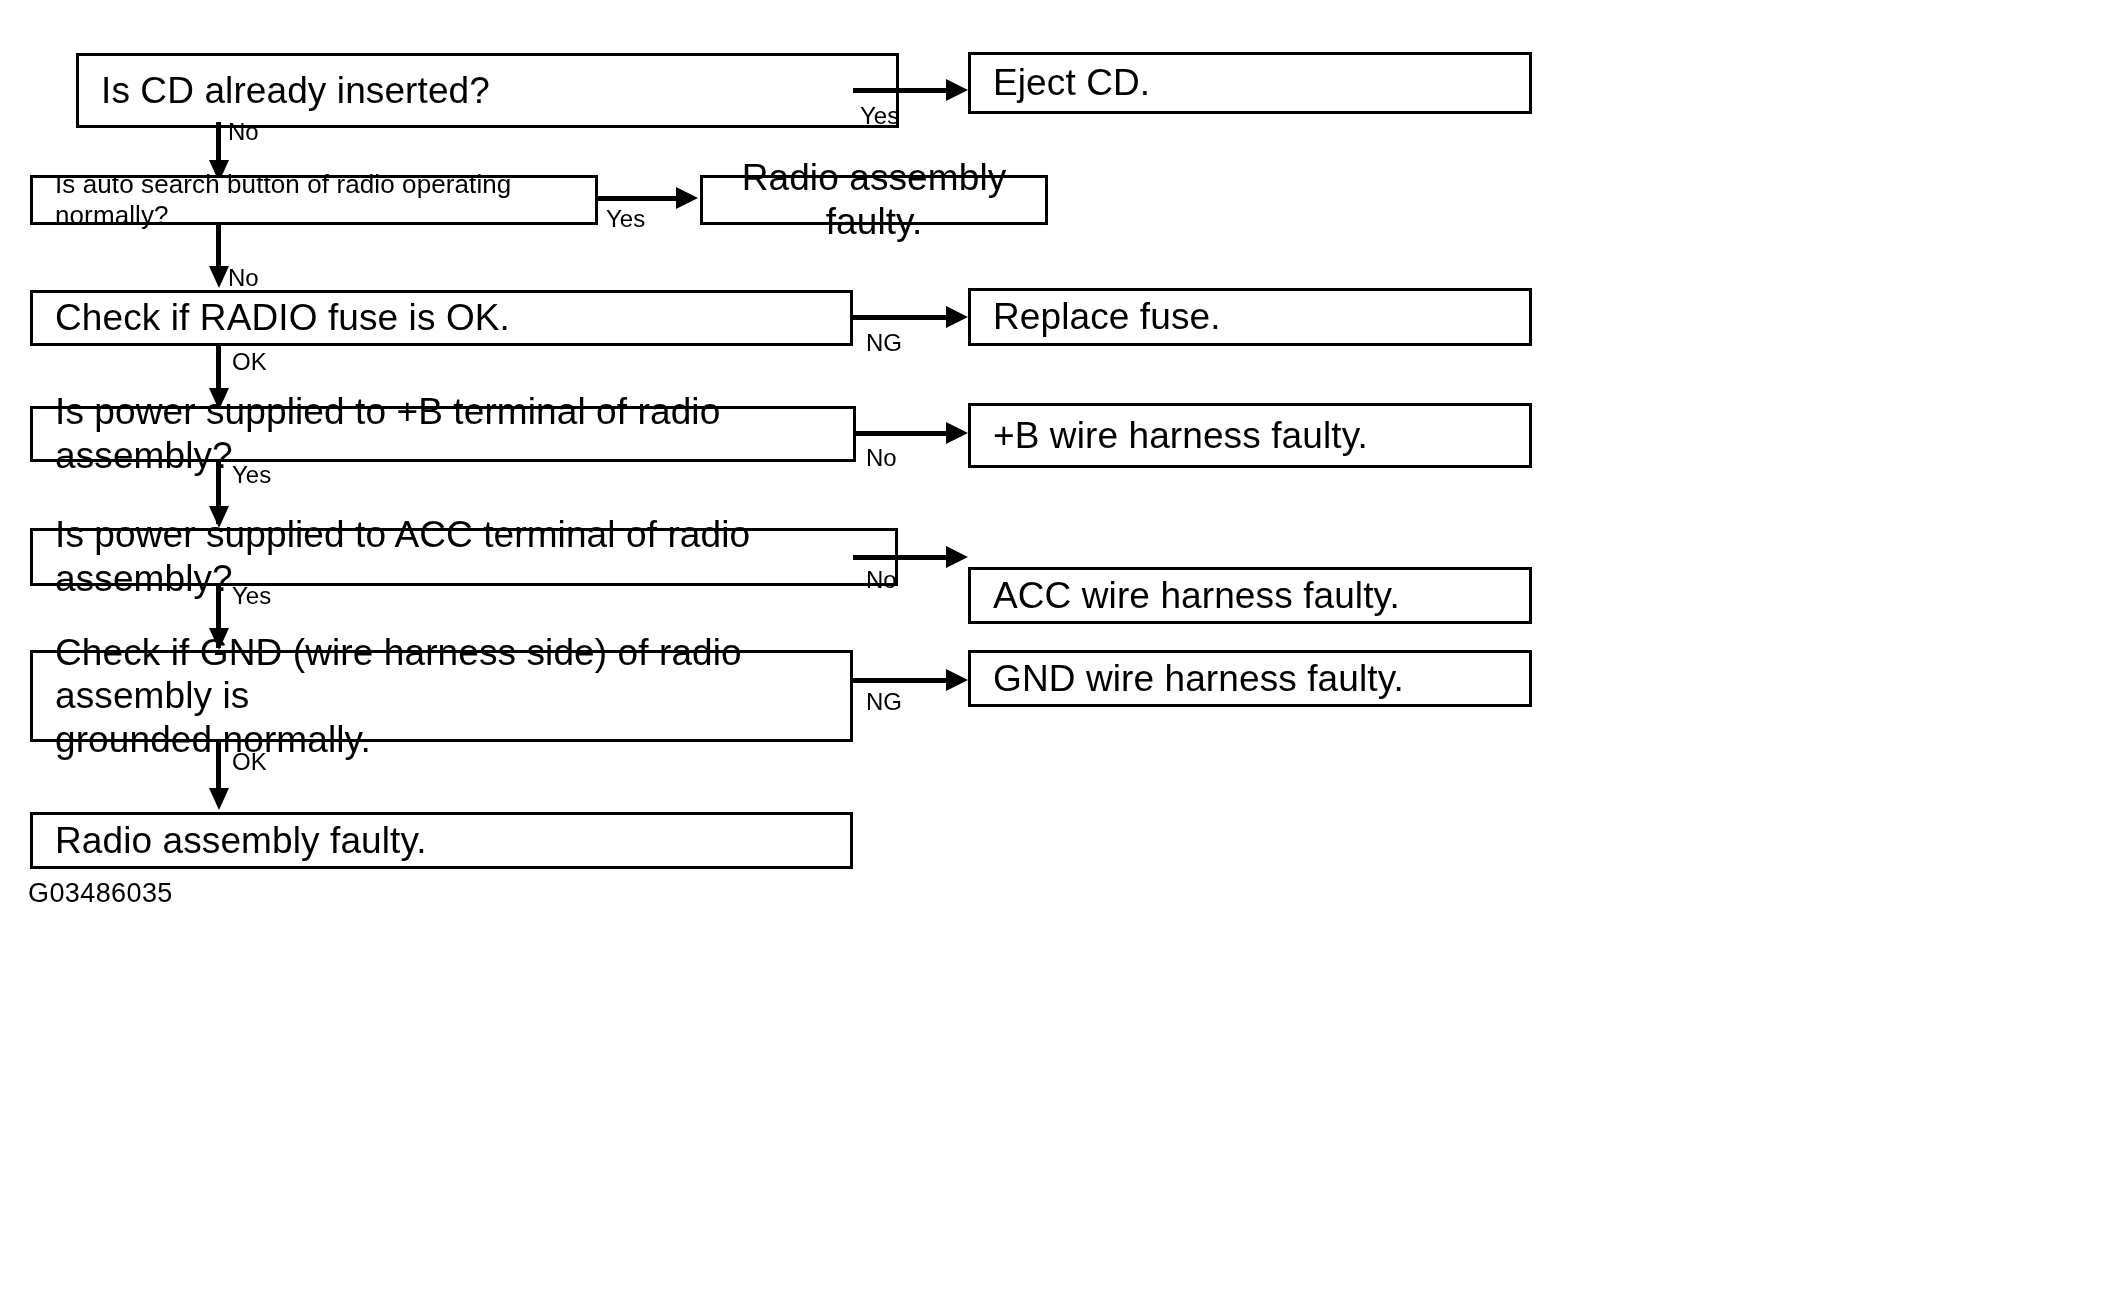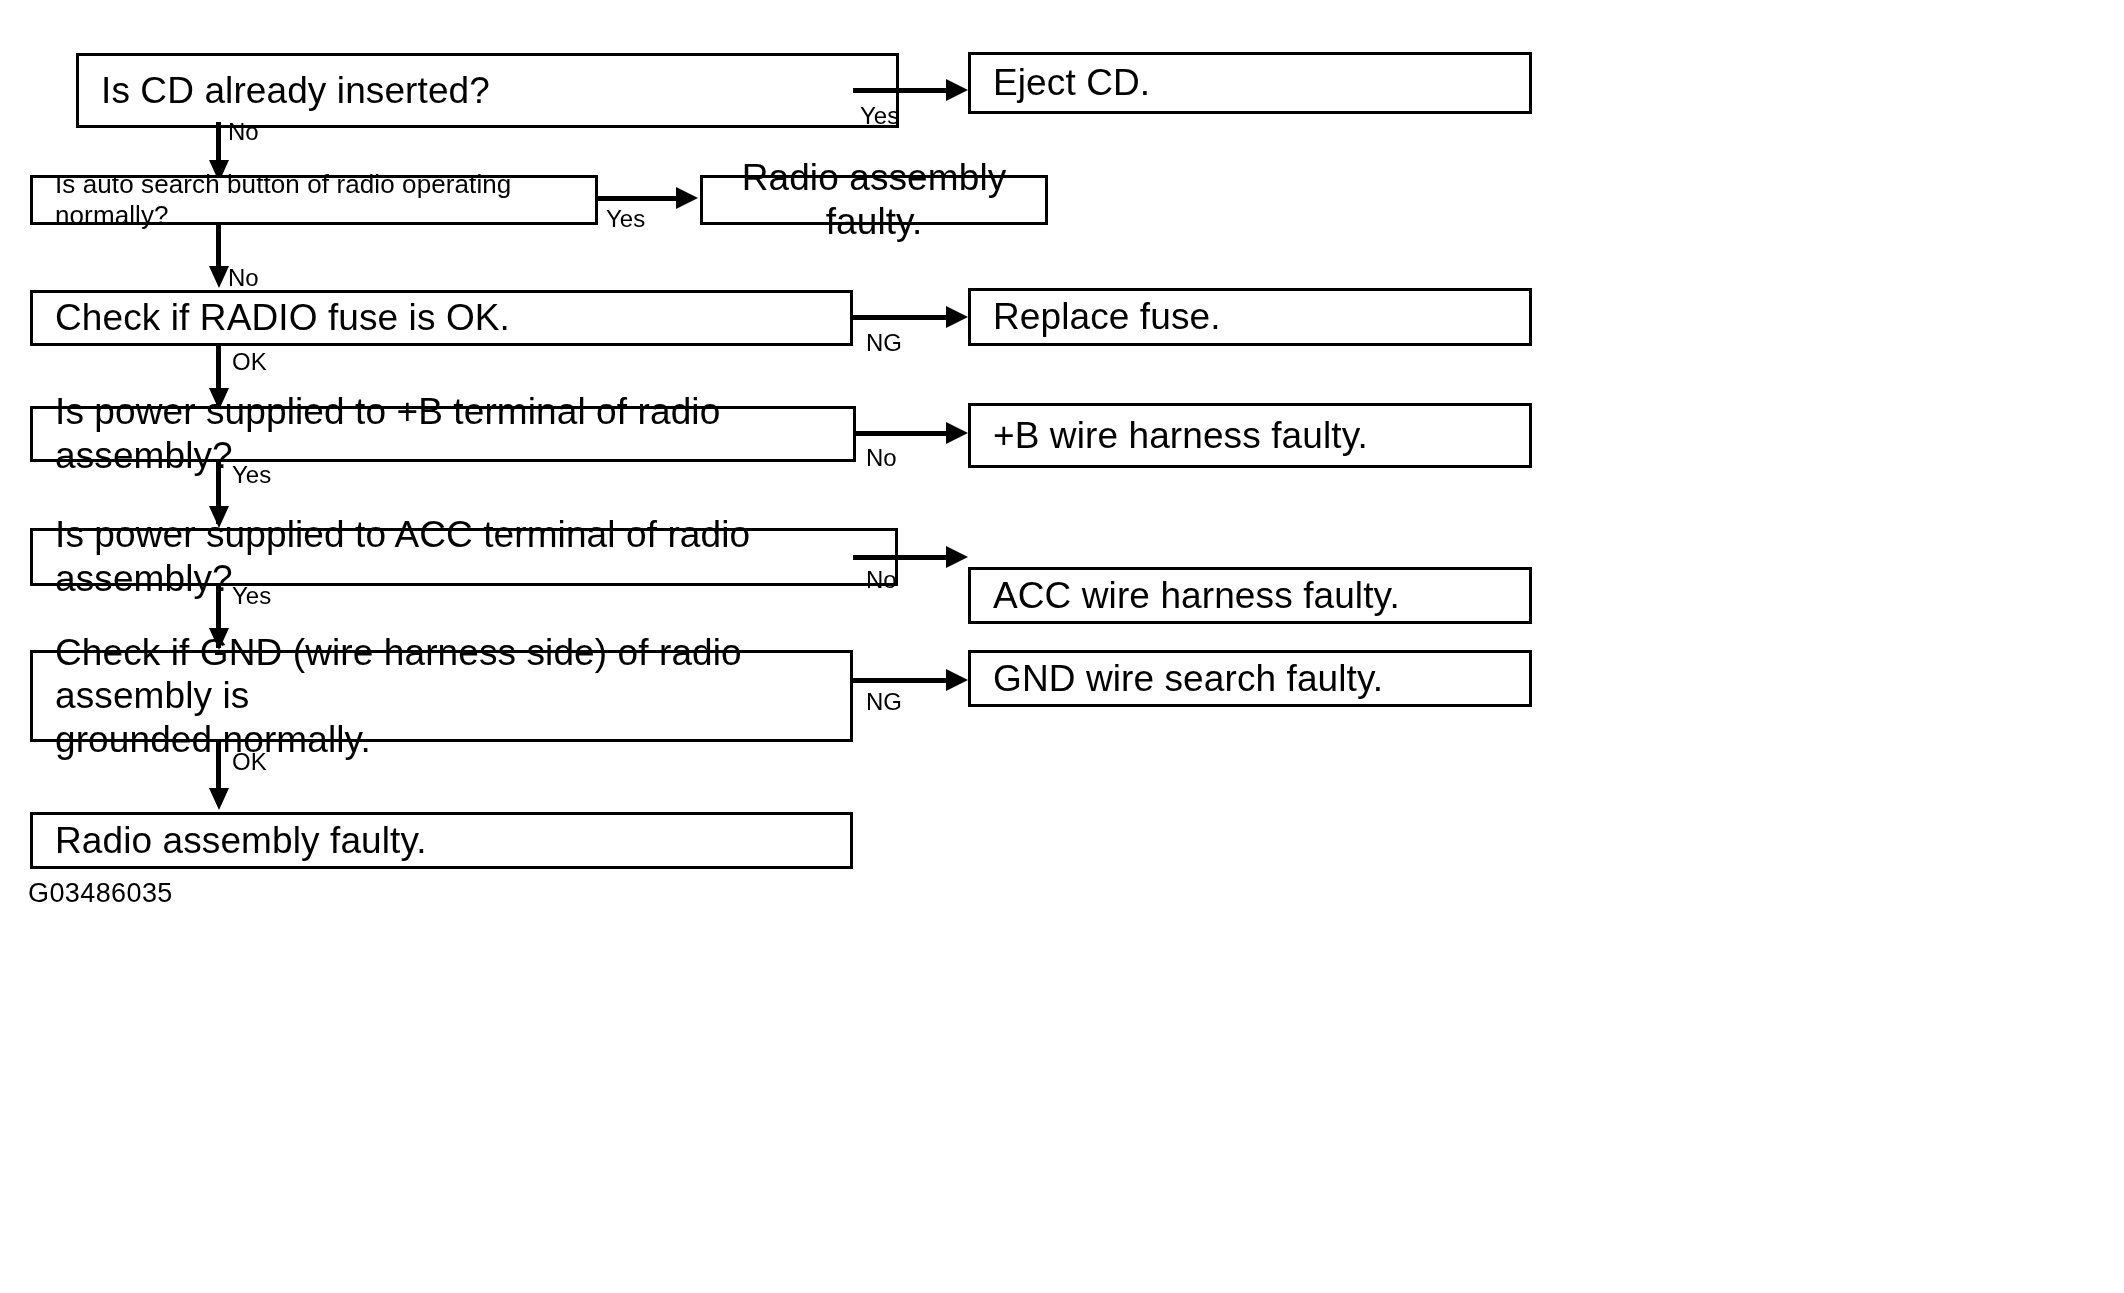--- a/index.html
+++ b/index.html
@@ -178,21 +178,21 @@
   <div class="vline" style="left:216px; top:586px; height:62px;"></div>
   <div class="arrow-down" style="left:209px; top:628px;"></div>
   <div class="elabel" style="left:232px; top:584px;">Yes</div>
 
   <div class="box" style="left:30px; top:650px; width:823px; height:92px;">
     <span class="txt">Check if GND (wire harness side) of radio assembly is
 grounded normally.</span>
   </div>
 
   <div class="box" style="left:968px; top:650px; width:564px; height:57px;">
-    <span class="txt">GND wire search faulty.</span>
+    <span class="txt">GND wire harness faulty.</span>
   </div>
 
   <div class="hline" style="left:853px; top:678px; width:94px;"></div>
   <div class="arrow-right" style="left:946px; top:669px;"></div>
   <div class="elabel" style="left:866px; top:690px;">NG</div>
 
   <div class="vline" style="left:216px; top:742px; height:62px;"></div>
   <div class="arrow-down" style="left:209px; top:788px;"></div>
   <div class="elabel" style="left:232px; top:750px;">OK</div>
 

